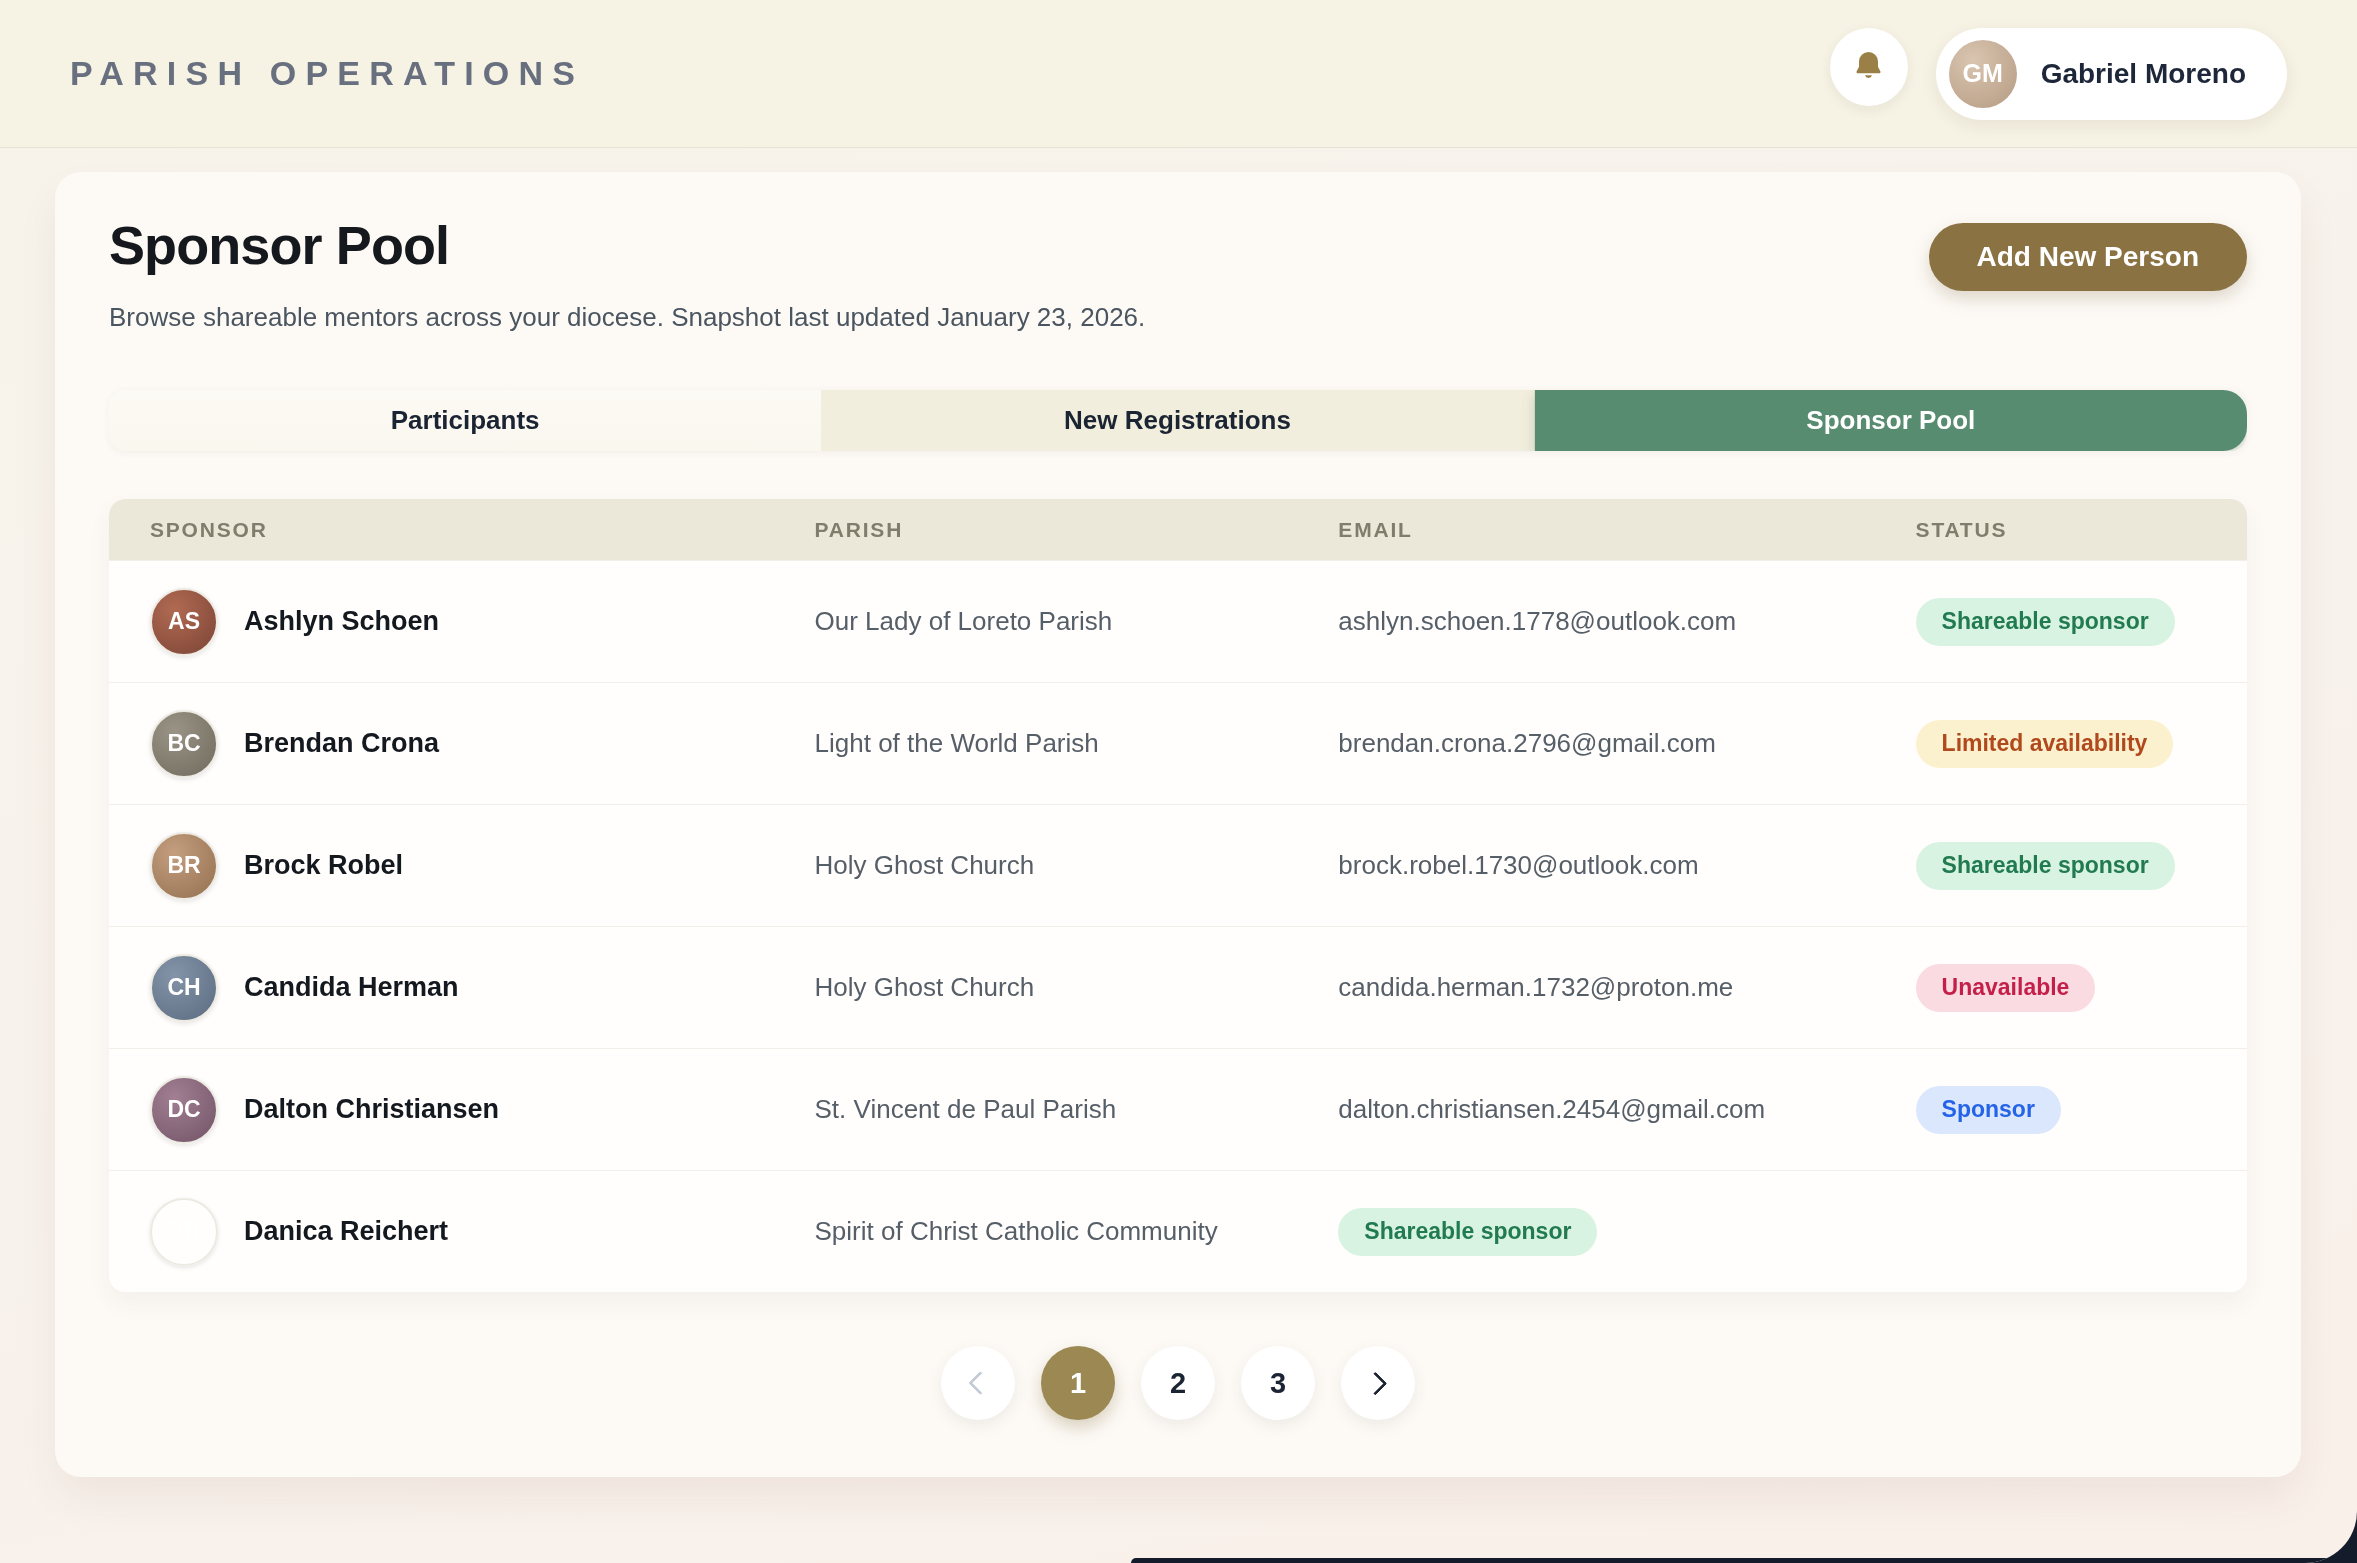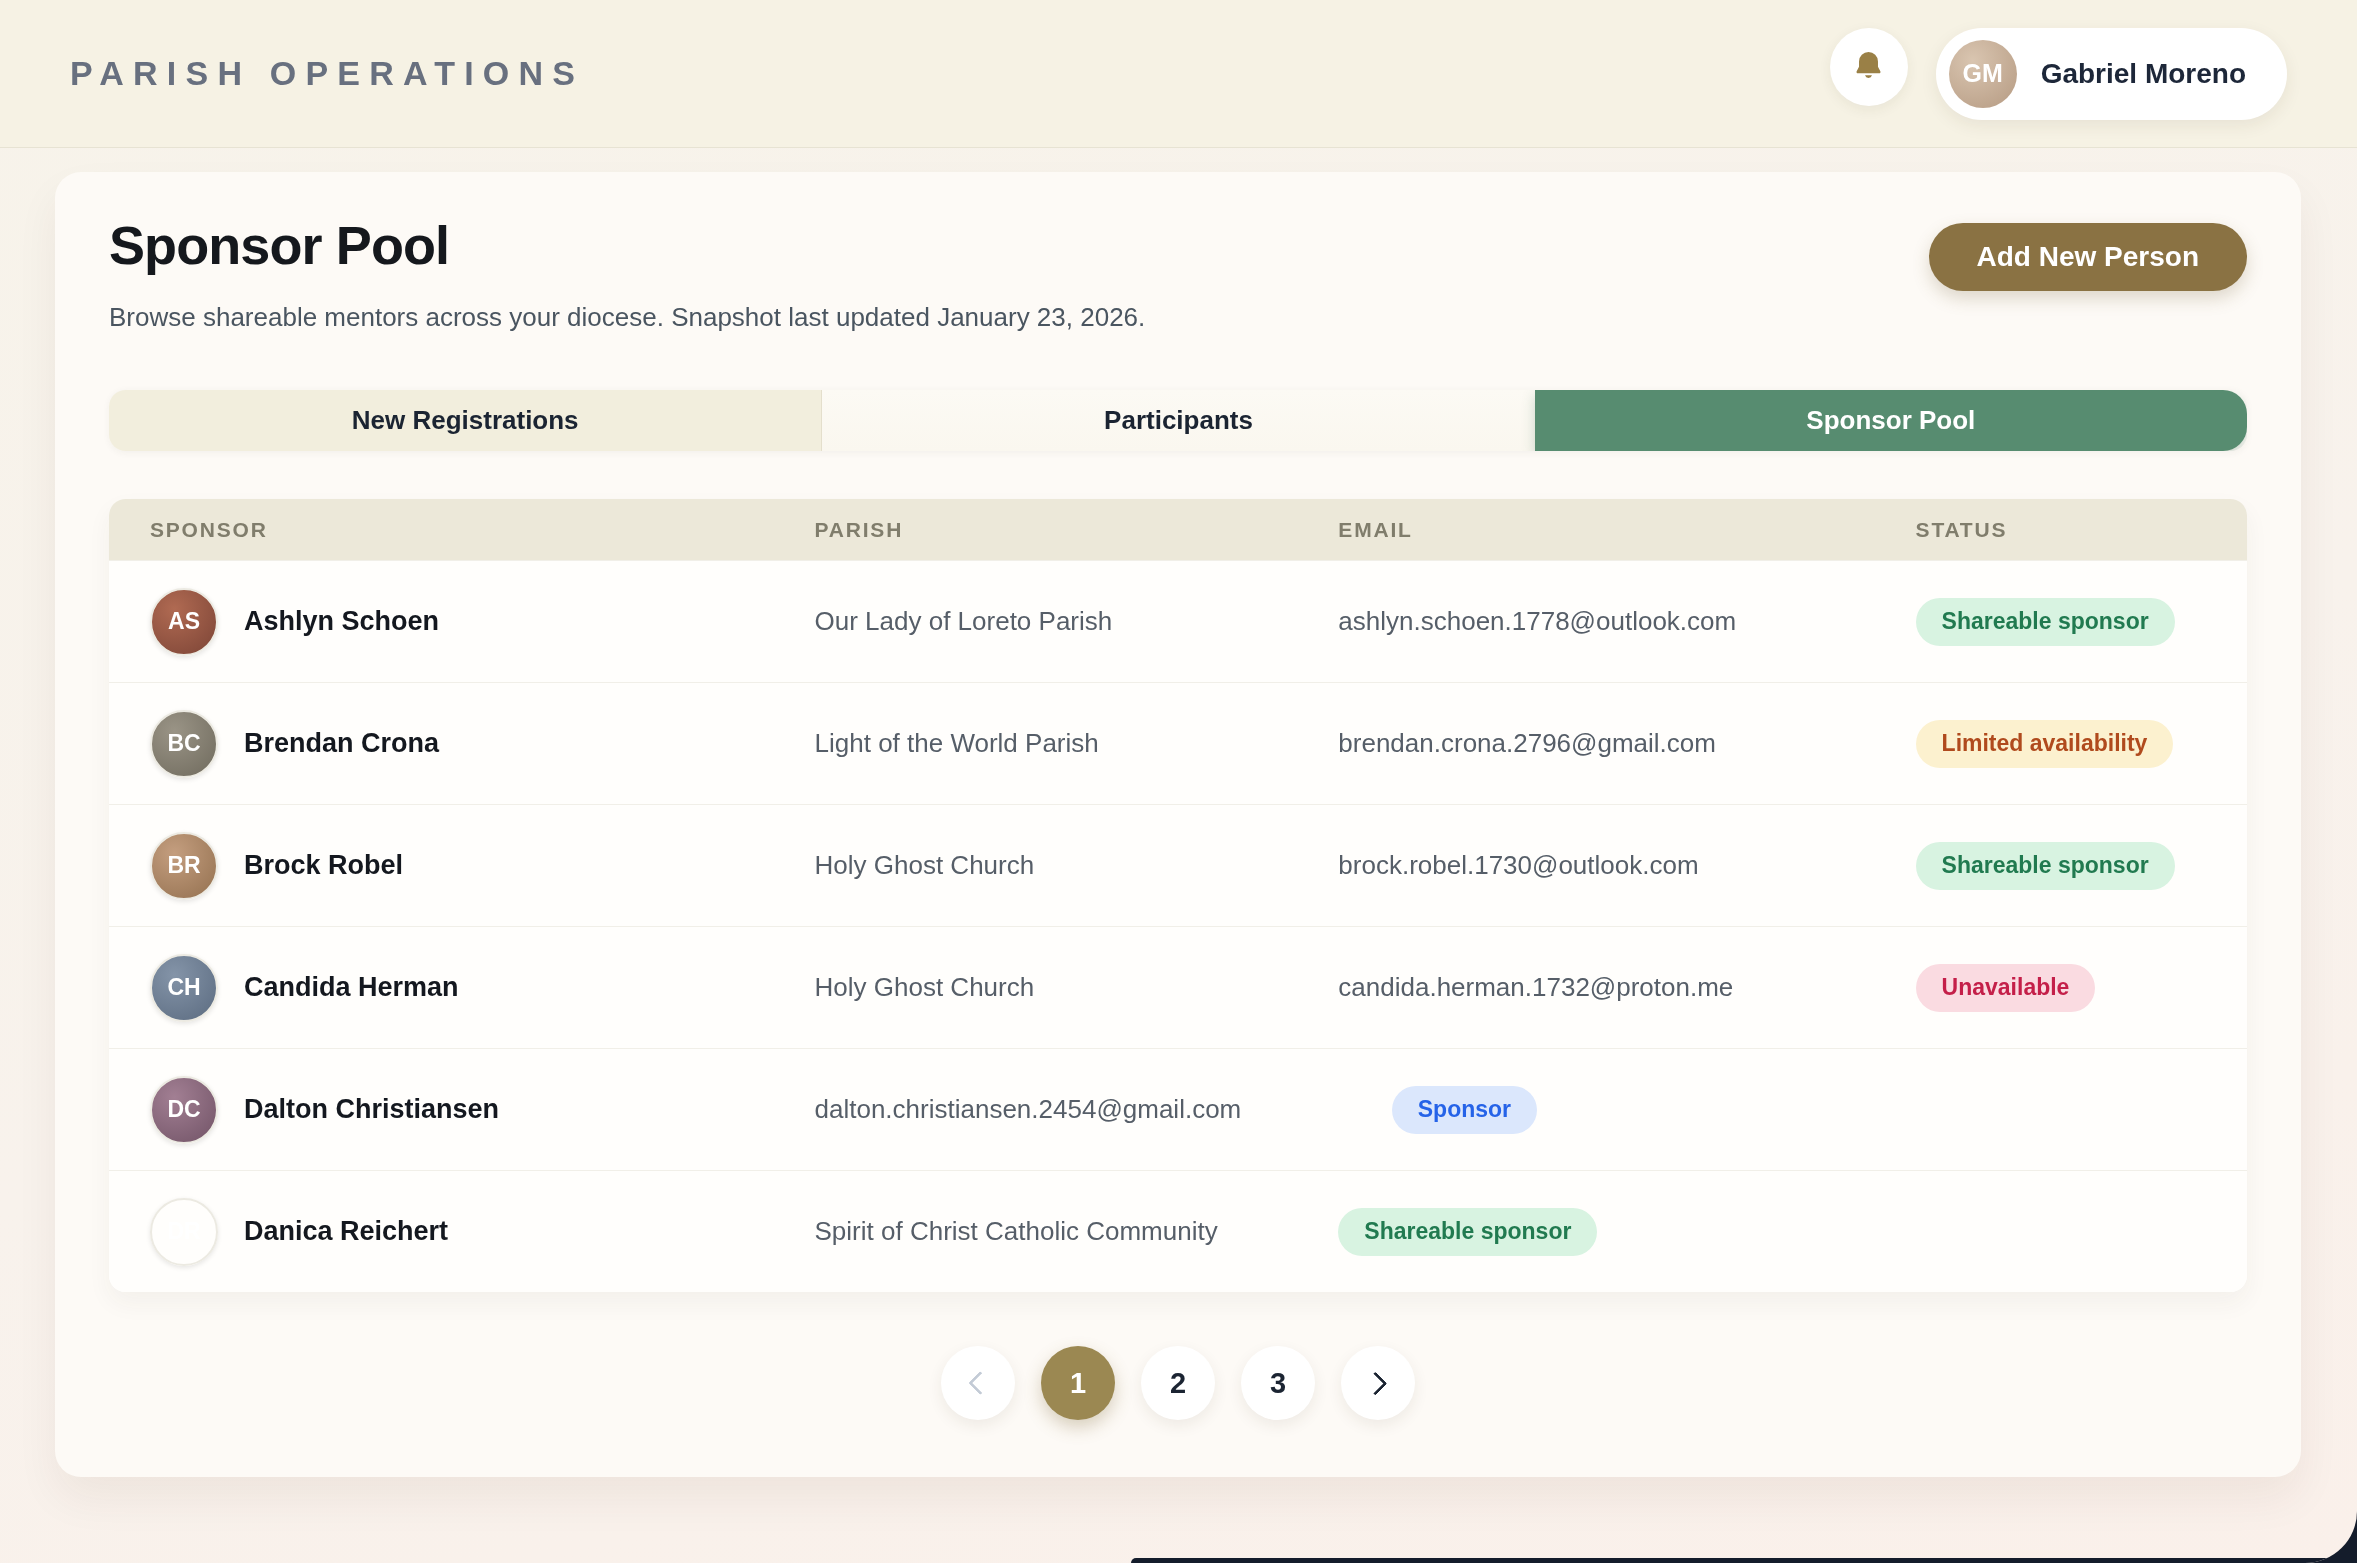--- a/index.html
+++ b/index.html
@@ -208,22 +208,22 @@
 
     <div class="card-head">
       <div>
         <h1 class="page-title">Sponsor Pool</h1>
         <p class="page-subtitle">Browse shareable mentors across your diocese. Snapshot last updated January 23, 2026.</p>
       </div>
       <button class="add-btn">Add New Person</button>
     </div>
 
     <div class="tabs">
+      <button class="tab t2">Participants</button>
       <button class="tab t1">New Registrations</button>
-      <button class="tab t2">Participants</button>
       <button class="tab t3 active">Sponsor Pool</button>
     </div>
 
     <section class="table">
       <div class="thead">
         <div class="th c-sponsor">SPONSOR</div>
         <div class="th c-parish">PARISH</div>
         <div class="th c-email">EMAIL</div>
         <div class="th c-status">STATUS</div>
       </div>
@@ -274,20 +274,21 @@
         <div class="cell c-status">
           <span class="badge" data-variant="red">Unavailable</span>
         </div>
       </div>
 
       <div class="trow">
         <div class="cell c-sponsor">
           <span class="avatar">DC</span>
           <span class="pname">Dalton Christiansen</span>
         </div>
+        <div class="cell c-parish">St. Vincent de Paul Parish</div>
         <div class="cell c-email">dalton.christiansen.2454@gmail.com</div>
         <div class="cell c-status">
           <span class="badge" data-variant="blue">Sponsor</span>
         </div>
       </div>
 
       <div class="trow">
         <div class="cell c-sponsor">
           <span class="avatar">DR</span>
           <span class="pname">Danica Reichert</span>

